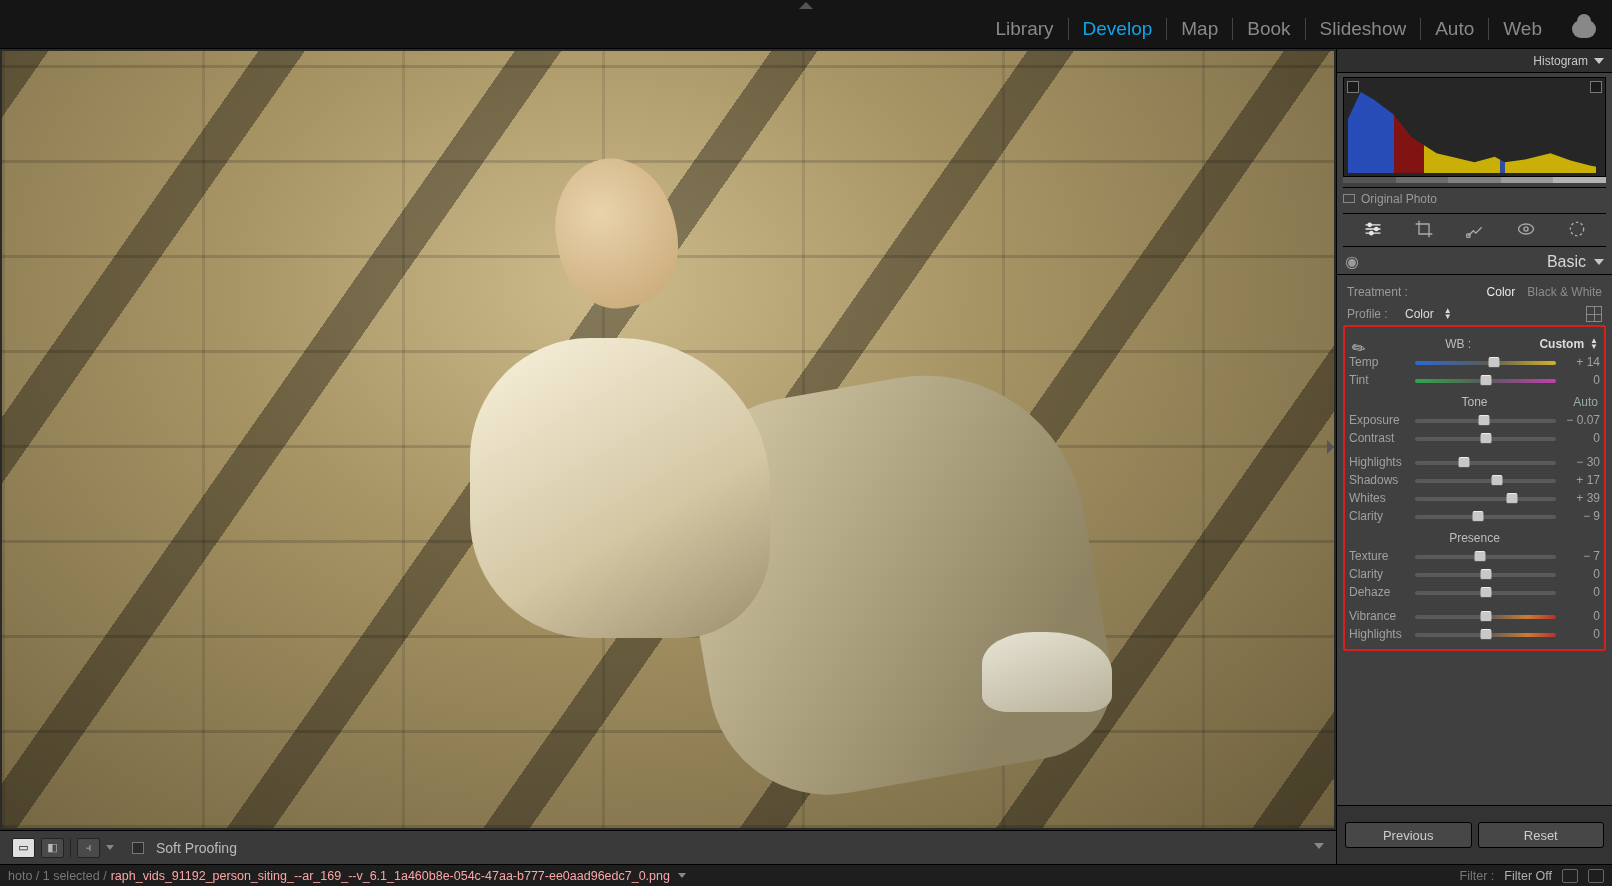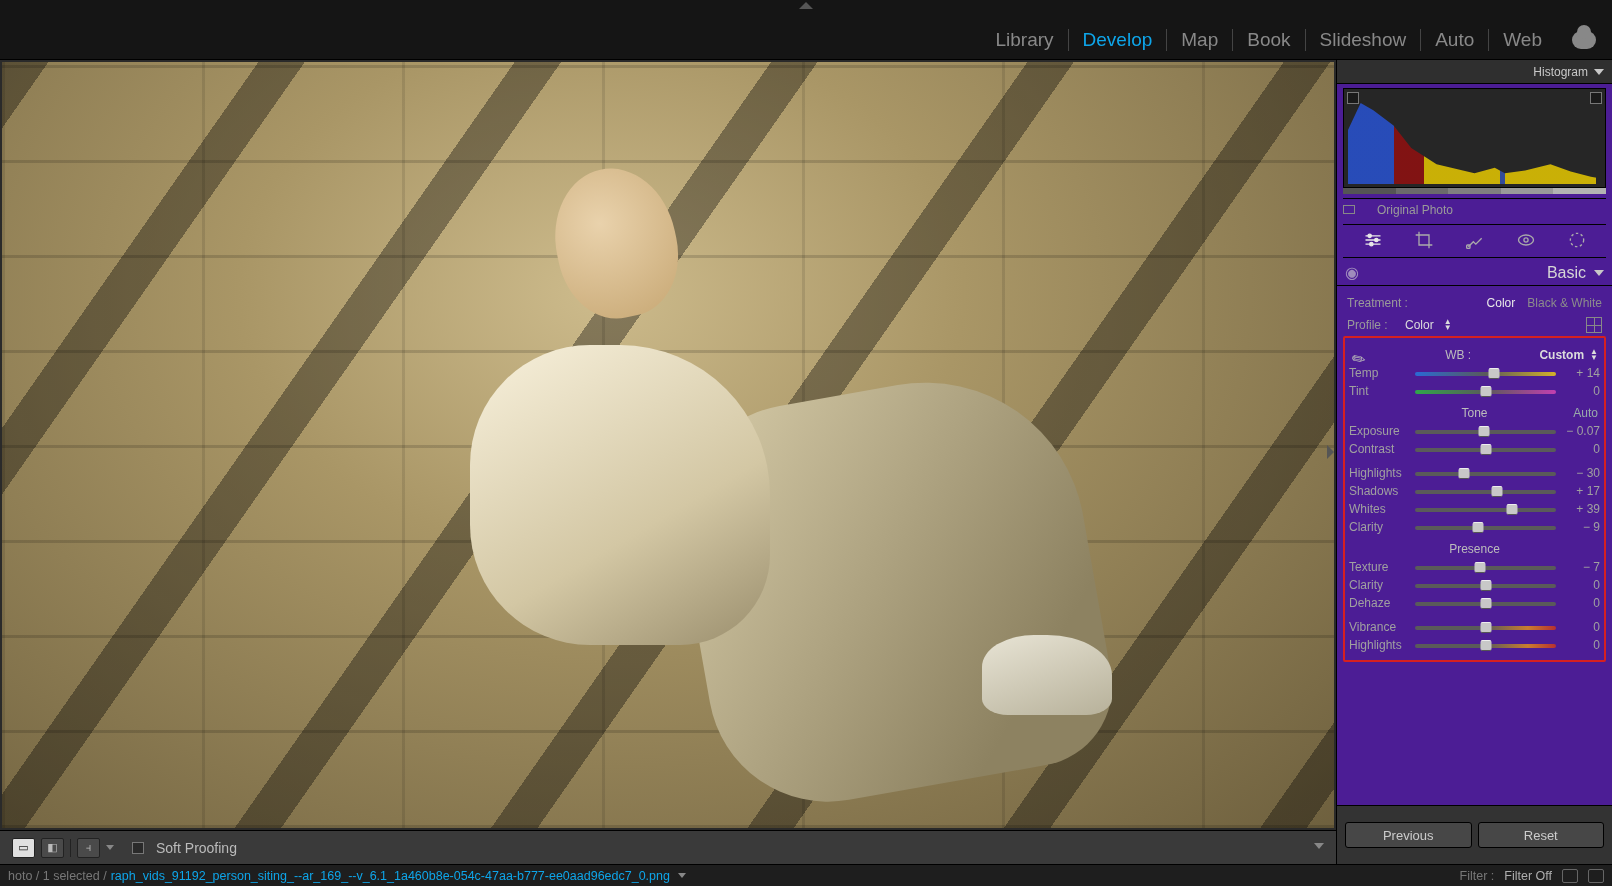--- a/index.html
+++ b/index.html
@@ -12,21 +12,21 @@
     overflow: hidden;
   }
   .app {
     display: flex;
     flex-direction: column;
     width: 100%;
     height: 100%;
   }
   
   .top-bar {
-    height: 60px;
+    height: 49px;
     background: #151515;
     border-bottom: 1px solid #000;
     display: flex;
     align-items: flex-end;
     justify-content: flex-end;
     padding: 0 10px 8px 10px;
     position: relative;
   }
   .module-tabs { display: flex; align-items: center; gap: 0; }
   .module-tab {
@@ -152,21 +152,21 @@
   
   .right-strip-caret {
     position:absolute; right:2px; top:50%;
     border-top:7px solid transparent; border-bottom:7px solid transparent;
     border-left:7px solid #555;
   }
 
   
   .right-panel {
     width: 276px;
-    background: #4c1d95;
+    background: #404040;
     border-left: 1px solid #000;
     display: flex;
     flex-direction: column;
     overflow: hidden;
     font-size: 12px;
   }
   .panel-header {
     height: 24px;
     background: #2f2f2f;
     display: flex; align-items: center; justify-content: flex-end;
@@ -193,21 +193,21 @@
         rgba(230,200,0,0.85) 20% 60%,
         rgba(60,100,230,0.6) 55% 62%,
         rgba(230,200,0,0.85) 60% 98%,
         transparent 98% 100%);
     clip-path: polygon(0% 100%, 0% 40%, 5% 10%, 10% 18%, 18% 35%, 25% 60%, 35% 78%, 50% 88%, 58% 82%, 62% 88%, 70% 85%, 80% 78%, 88% 86%, 96% 92%, 100% 94%, 100% 100%);
   }
   .ramp { margin:0 6px; height:6px; display:flex; }
   .ramp>div{ flex:1; }
   .r1{background:#555;} .r2{background:#6b6b6b;} .r3{background:#808080;} .r4{background:#9a9a9a;} .r5{background:#b3b3b3;}
   .orig-row{
-    margin:4px 6px 0 6px; height:22px; display:flex; align-items:center; gap:22px;
+    margin:4px 6px 0 6px; height:22px; display:flex; align-items:center; gap:6px;
     color:#9a9a9a; border-top:1px solid #000; 
   }
   .orig-box{width:12px;height:9px;border:1px solid #888;}
   .tool-row{
     margin:4px 6px 0 6px; height:34px; border-top:1px solid #000; border-bottom:1px solid #000;
     display:flex; align-items:center; justify-content:space-around; padding:0 4px;
   }
   .tool-row svg{ width:20px; height:20px; fill:none; stroke:#aaa; stroke-width:1.6; }
   .tool-row .active svg{ stroke:#e8e8e8; }
 
@@ -288,21 +288,21 @@
     display:flex; align-items:center; justify-content:center;
   }
 
   
   .status-bar{
     height:22px; background:#1e1e1e; border-top:1px solid #000;
     display:flex; align-items:center; padding:0 8px;
     color:#aeaeae; font-size:12.5px; gap:4px;
   }
   .status-bar .dim{ color:#777; }
-  .status-bar .path{ color:#0ea5e9; }
+  .status-bar .path{ color:#fca5a5; }
   .status-bar .filler{ flex:1; }
   .status-bar .mini-ic{ width:16px;height:14px;border:1px solid #666;border-radius:2px;margin-left:6px;}
 </style>
 </head>
 <body>
 
 <div class="app">
 
   <div class="top-bar">
     <div class="caret-up-top"></div>

